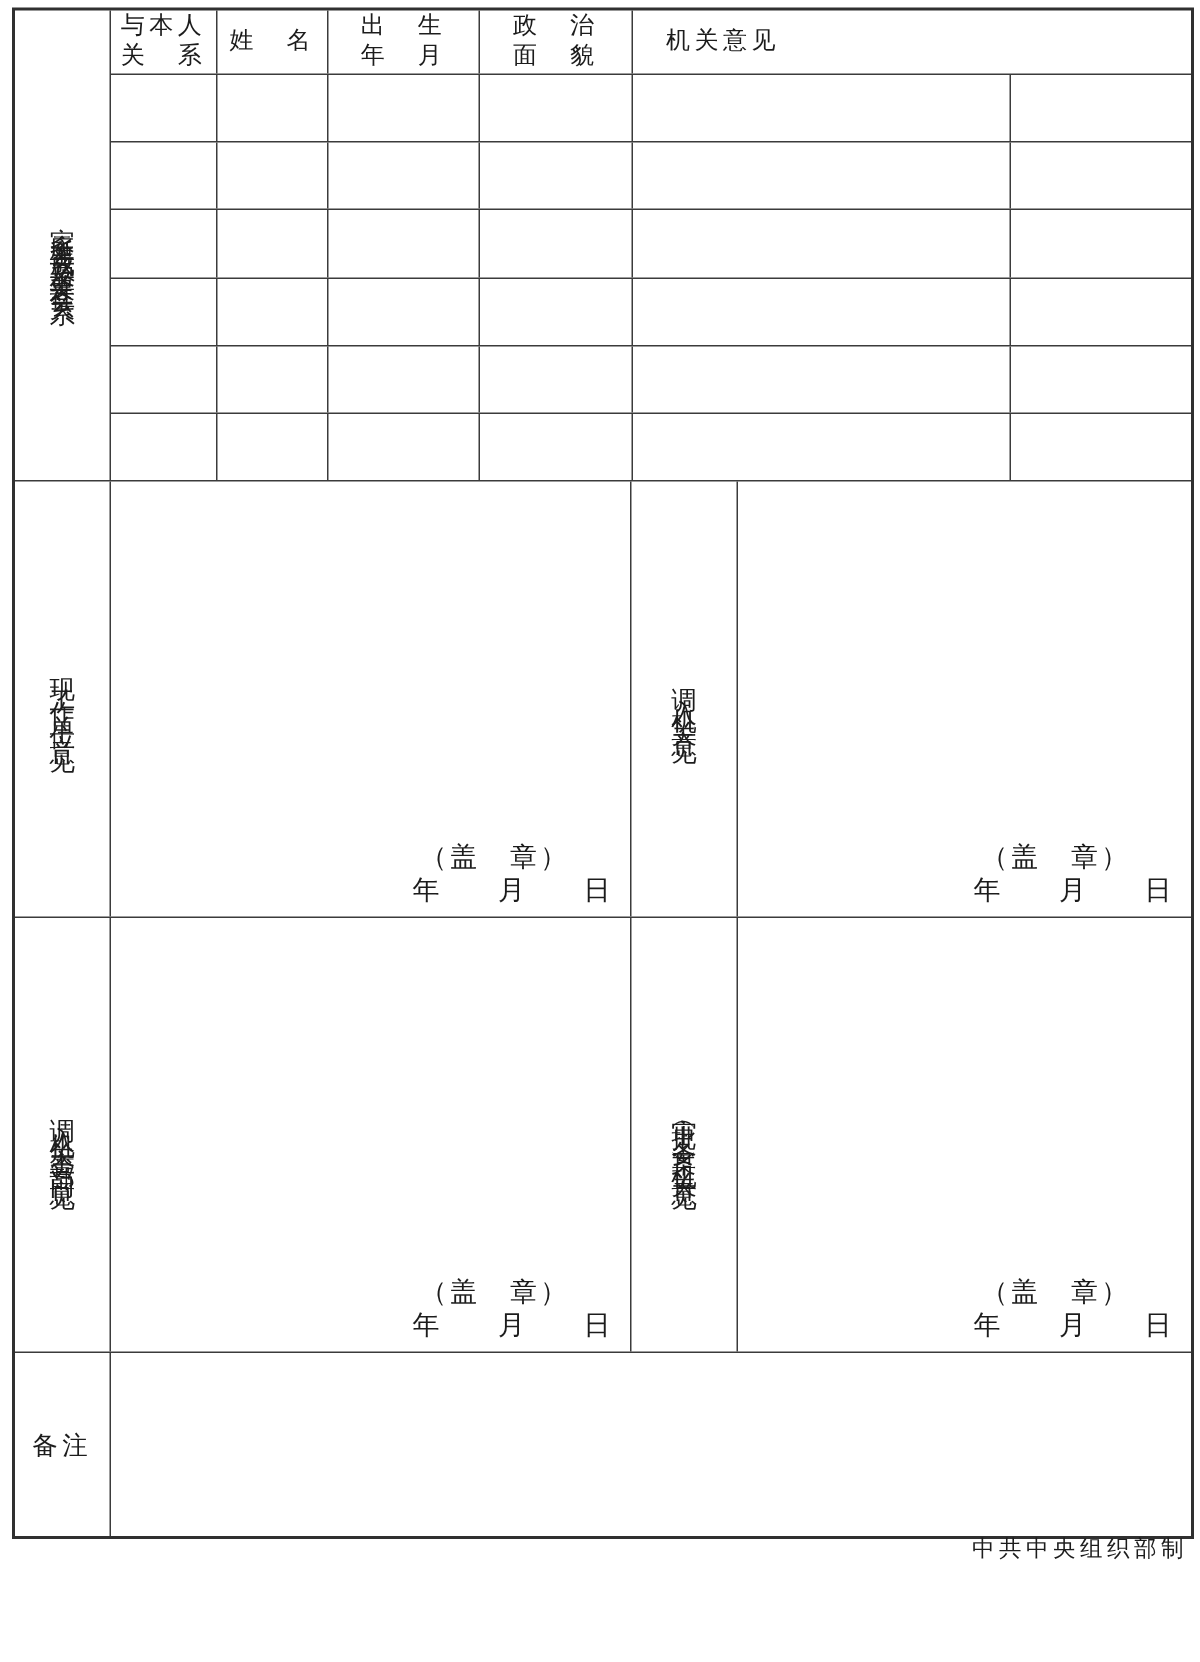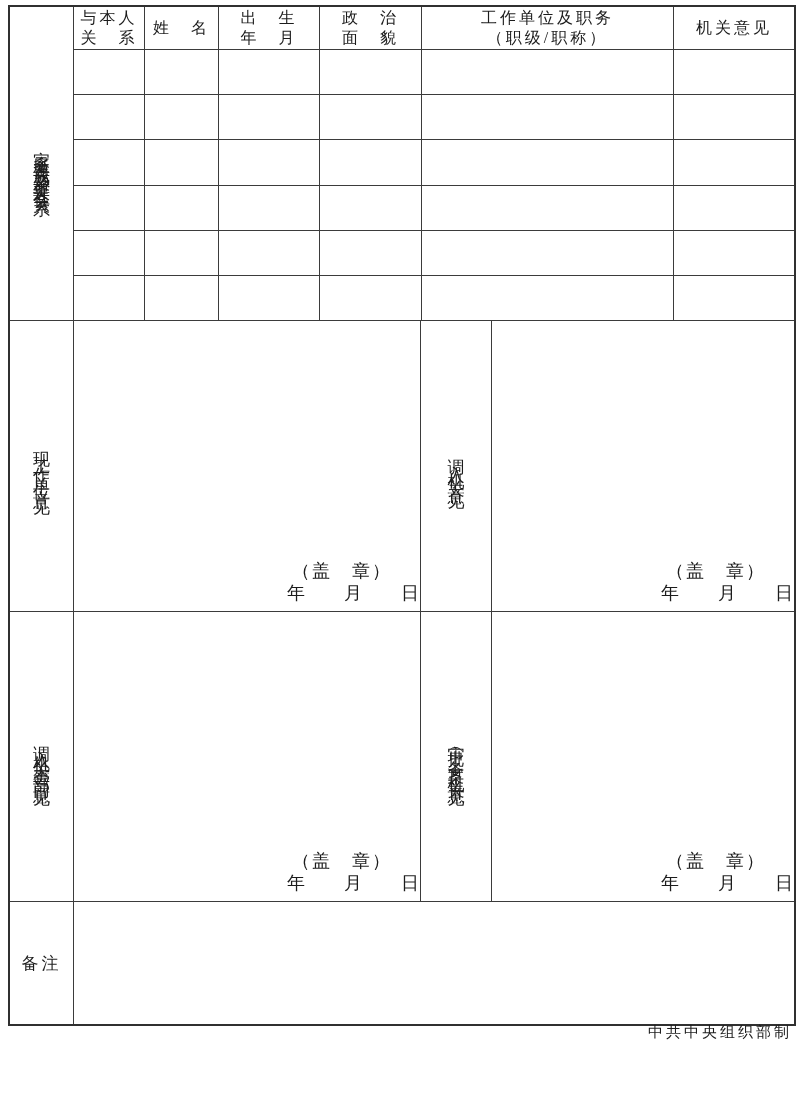--- a/index.html
+++ b/index.html
@@ -73,21 +73,21 @@
   }
   .c1 { width: 71px; }
   .c2 { width: 74px; }
   .c3 { width: 101px; }
   .c4 { width: 102px; }
   .c5 { width: 252px; }
   .c6 { width: 120px; }
 
   .stamp {
     position: absolute;
-    right: 0;
+    right: 12px;
     bottom: 7px;
     text-align: right;
     font-size: 18px;
     line-height: 22px;
     white-space: nowrap;
   }
   .stamp-seal { padding-right: 28px; letter-spacing: 2px; }
   .stamp-date { letter-spacing: 1px; text-align: right; }
 
   .remarks-label { font-size: 17px; letter-spacing: 3px; text-align: center; }
@@ -121,24 +121,20 @@
             <span>姓　名</span>
           </div>
           <div class="hcell c3">
             <span>出　生</span>
             <span>年　月</span>
           </div>
           <div class="hcell c4">
             <span>政　治</span>
             <span>面　貌</span>
           </div>
-          <div class="hcell c5">
-            <span>工作单位及职务</span>
-            <span>（职级/职称）</span>
-          </div>
           <div class="hcell c6">
             <span>机关意见</span>
           </div>
         </div>
 
         <div class="frow">
           <div class="fcell c1"></div>
           <div class="fcell c2"></div>
           <div class="fcell c3"></div>
           <div class="fcell c4"></div>

